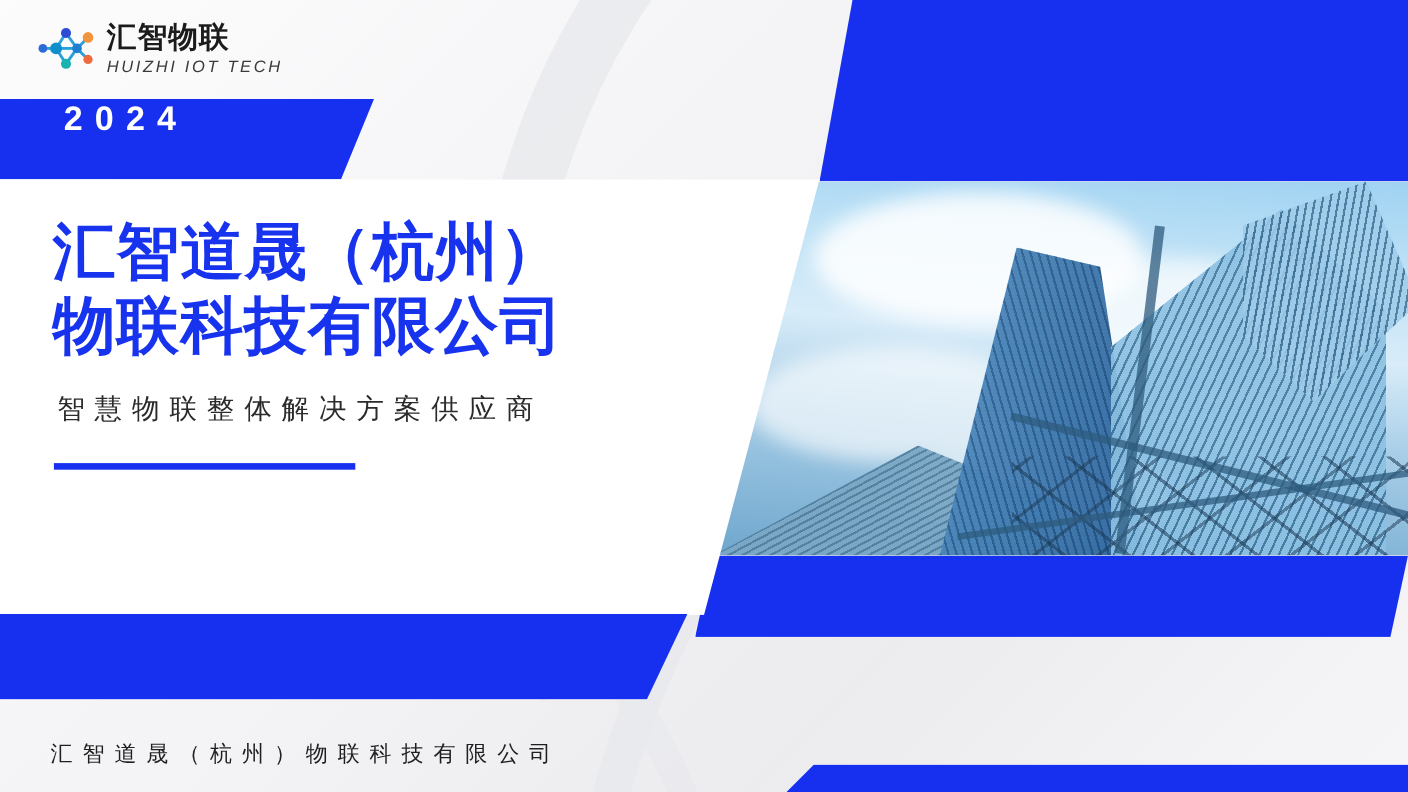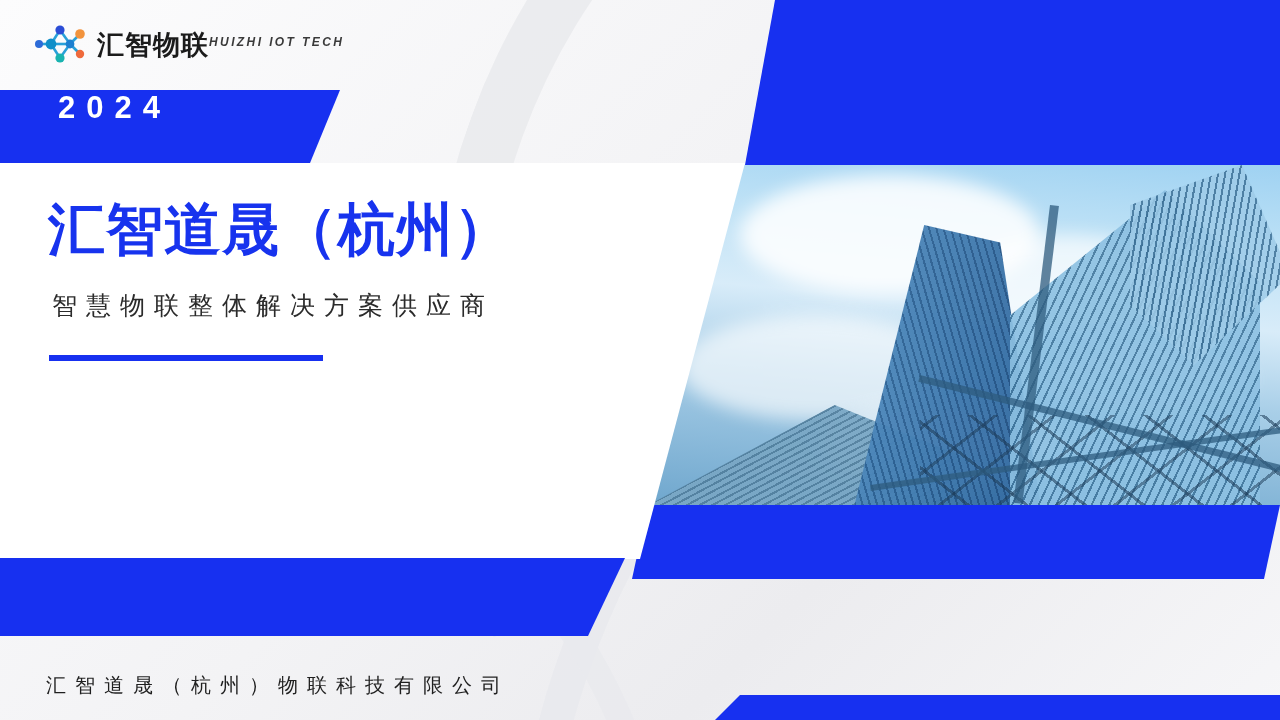--- a/index.html
+++ b/index.html
@@ -109,24 +109,24 @@
   
   .white-panel{
     position:absolute;left:0;top:163px;width:745px;height:396px;
     background:#ffffff;
     clip-path:polygon(0 0, 745px 0, 640px 396px, 0 396px);
   }
 
   
   .logo{position:absolute;left:30px;top:20px;display:flex;align-items:center;gap:9px;}
   .logo-mark{width:58px;height:48px;display:block;}
-  .logo-text{display:flex;line-height:1;}
+  .logo-text{display:flex;flex-direction:column;line-height:1;}
   .logo-cn{font-size:27px;font-weight:bold;color:#1b1b1b;letter-spacing:1px;
            font-family:"DejaVu Sans","Liberation Sans",sans-serif;}
-  .logo-en{font-size:12px;font-weight:bold;font-style:italic;color:#3a3a3a;
+  .logo-en{font-size:15px;font-weight:normal;font-style:italic;color:#3a3a3a;
            letter-spacing:2.4px;margin-top:5px;}
 
   
   .content{position:absolute;left:48px;top:176px;width:660px;}
   .eyebrow{
     font-size:20px;color:#c3c5ca;letter-spacing:7px;font-weight:400;
     margin:0 0 14px 5px;
   }
   .title{
     font-size:57px;font-weight:bold;line-height:1.17;margin:0;
@@ -207,20 +207,21 @@
     </svg>
     <span class="logo-text">
       <span class="logo-cn">汇智物联</span>
       <span class="logo-en">HUIZHI IOT TECH</span>
     </span>
   </div>
 
   <div class="content">
     <h1 class="title" style="color: rgb(23, 51, 238); margin-top: 20px;">
       <span>汇智道晟（杭州）</span><br>
+      <span>物联科技有限公司</span>
     </h1>
     <div class="slogan">智慧物联整体解决方案供应商</div>
     <div class="rule" style="background: rgb(23, 48, 240);"></div>
   </div>
 
   <div class="footer">汇智道晟（杭州）物联科技有限公司</div>
 
 </div>
 
 </body></html>

